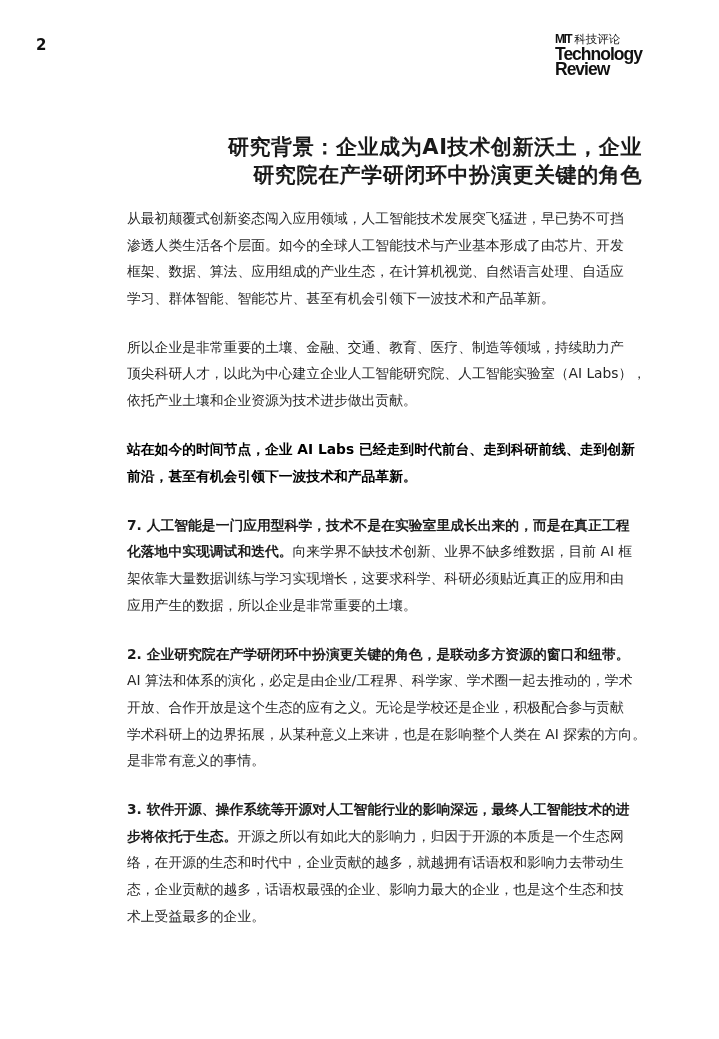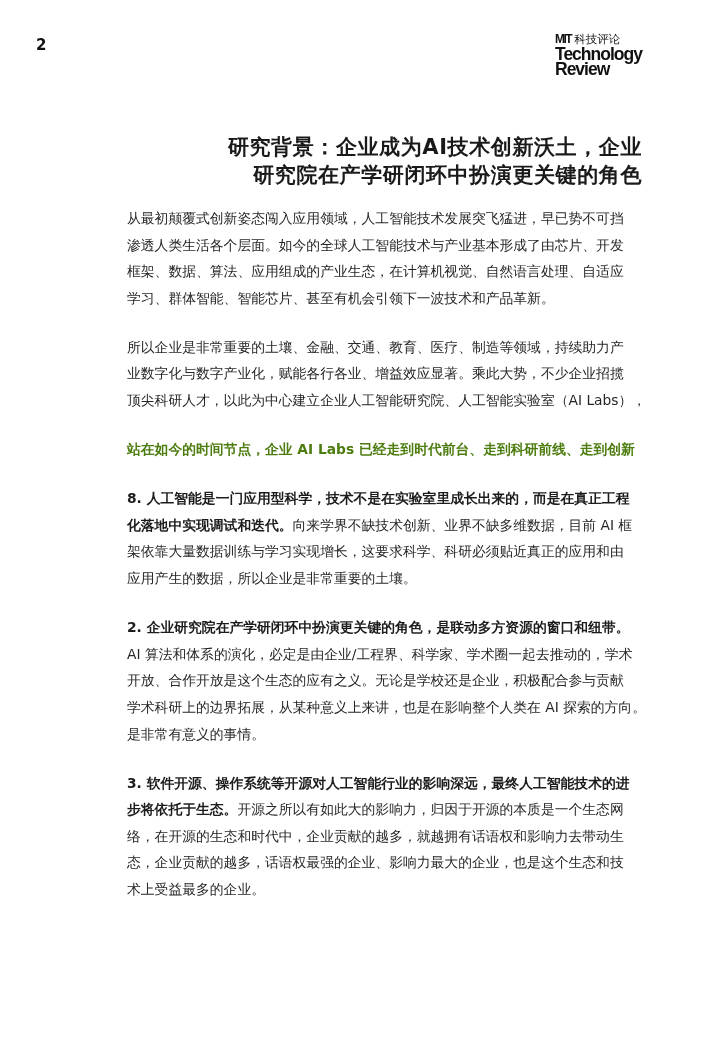--- a/index.html
+++ b/index.html
@@ -30,21 +30,21 @@
     }
     .title .line { display: block; white-space: nowrap; }
     .content {
       position: absolute; left: 102px; top: 205px; width: 520px; margin-left: 25px;
     }
     .para {
       margin: 0 0 22.5px 0; font-size: 13.8px; line-height: 26.6px;
       color: #262626; letter-spacing: 0px;
     }
     .para .line { display: block; white-space: nowrap; }
-    .para.bold { font-weight: bold; color: #4d7c0f; }
+    .para.bold { font-weight: bold; color: #000000; }
     .b { font-weight: bold; color: #1c1c1c; }
   </style>
 </head>
 <body>
 
 <div class="page-number">2</div>
 
 <div class="logo">
   <div class="row1">
     <span class="mit">MIT</span>
@@ -63,30 +63,31 @@
 
   <p class="para">
     <span class="line">从最初颠覆式创新姿态闯入应用领域，人工智能技术发展突飞猛进，早已势不可挡</span>
     <span class="line">渗透人类生活各个层面。如今的全球人工智能技术与产业基本形成了由芯片、开发</span>
     <span class="line">框架、数据、算法、应用组成的产业生态，在计算机视觉、自然语言处理、自适应</span>
     <span class="line">学习、群体智能、智能芯片、甚至有机会引领下一波技术和产品革新。</span>
   </p>
 
   <p class="para">
     <span class="line">所以企业是非常重要的土壤、金融、交通、教育、医疗、制造等领域，持续助力产</span>
-    <span class="line">业数字化与数字产业化，赋能各行各业、增益效应显著。乘此大势，不少企业招揽</span>
     <span class="line">顶尖科研人才，以此为中心建立企业人工智能研究院、人工智能实验室（AI Labs），</span>
+    <span class="line">依托产业土壤和企业资源为技术进步做出贡献。</span>
   </p>
 
   <p class="para bold">
     <span class="line">站在如今的时间节点，企业 AI Labs 已经走到时代前台、走到科研前线、走到创新</span>
+    <span class="line">前沿，甚至有机会引领下一波技术和产品革新。</span>
   </p>
 
   <p class="para">
-    <span class="line"><span class="b">8. 人工智能是一门应用型科学，技术不是在实验室里成长出来的，而是在真正工程</span><span></span></span>
+    <span class="line"><span class="b">7. 人工智能是一门应用型科学，技术不是在实验室里成长出来的，而是在真正工程</span><span></span></span>
     <span class="line"><span class="b">化落地中实现调试和迭代。</span><span>向来学界不缺技术创新、业界不缺多维数据，目前 AI 框</span></span>
     <span class="line"><span>架依靠大量数据训练与学习实现增长，这要求科学、科研必须贴近真正的应用和由</span></span>
     <span class="line"><span>应用产生的数据，所以企业是非常重要的土壤。</span></span>
   </p>
 
   <p class="para">
     <span class="line"><span class="b">2. 企业研究院在产学研闭环中扮演更关键的角色，是联动多方资源的窗口和纽带。</span></span>
     <span class="line"><span>AI 算法和体系的演化，必定是由企业/工程界、科学家、学术圈一起去推动的，学术</span></span>
     <span class="line"><span>开放、合作开放是这个生态的应有之义。无论是学校还是企业，积极配合参与贡献</span></span>
     <span class="line"><span>学术科研上的边界拓展，从某种意义上来讲，也是在影响整个人类在 AI 探索的方向。</span></span>

